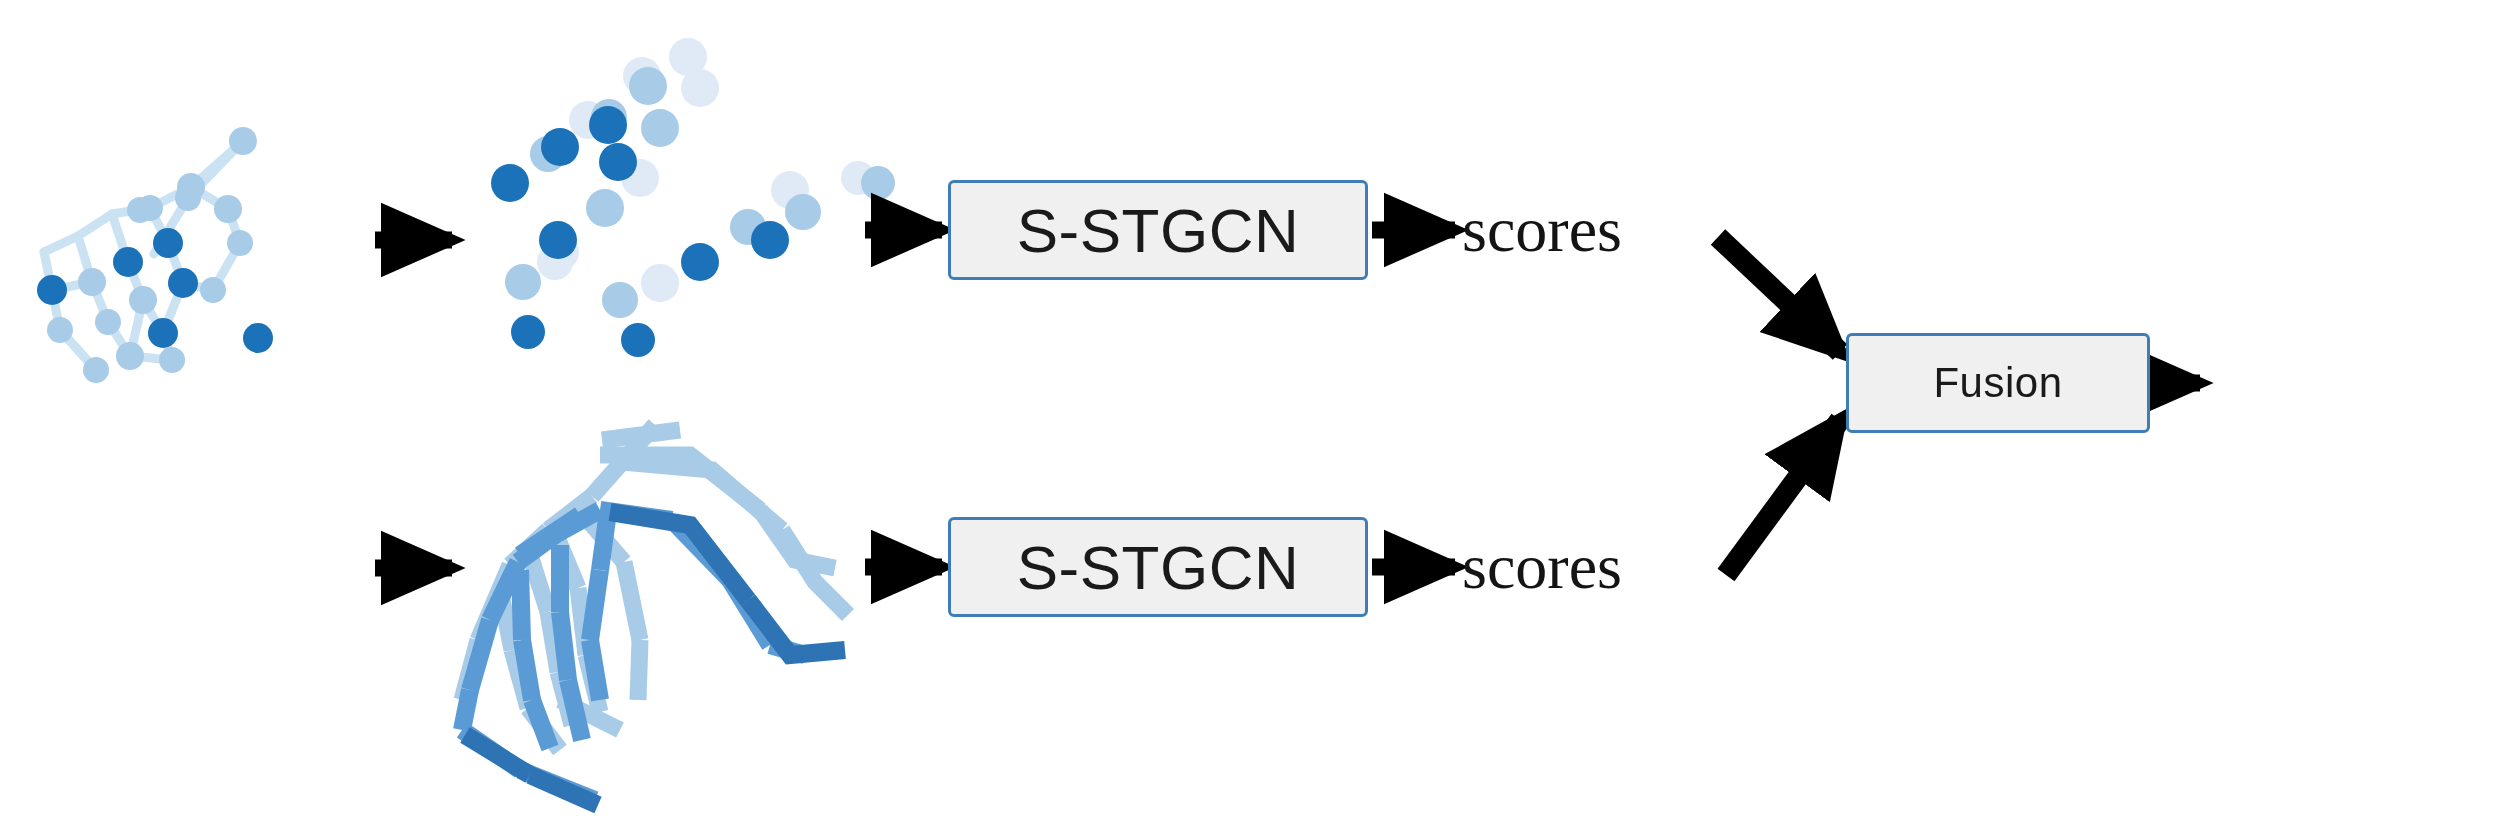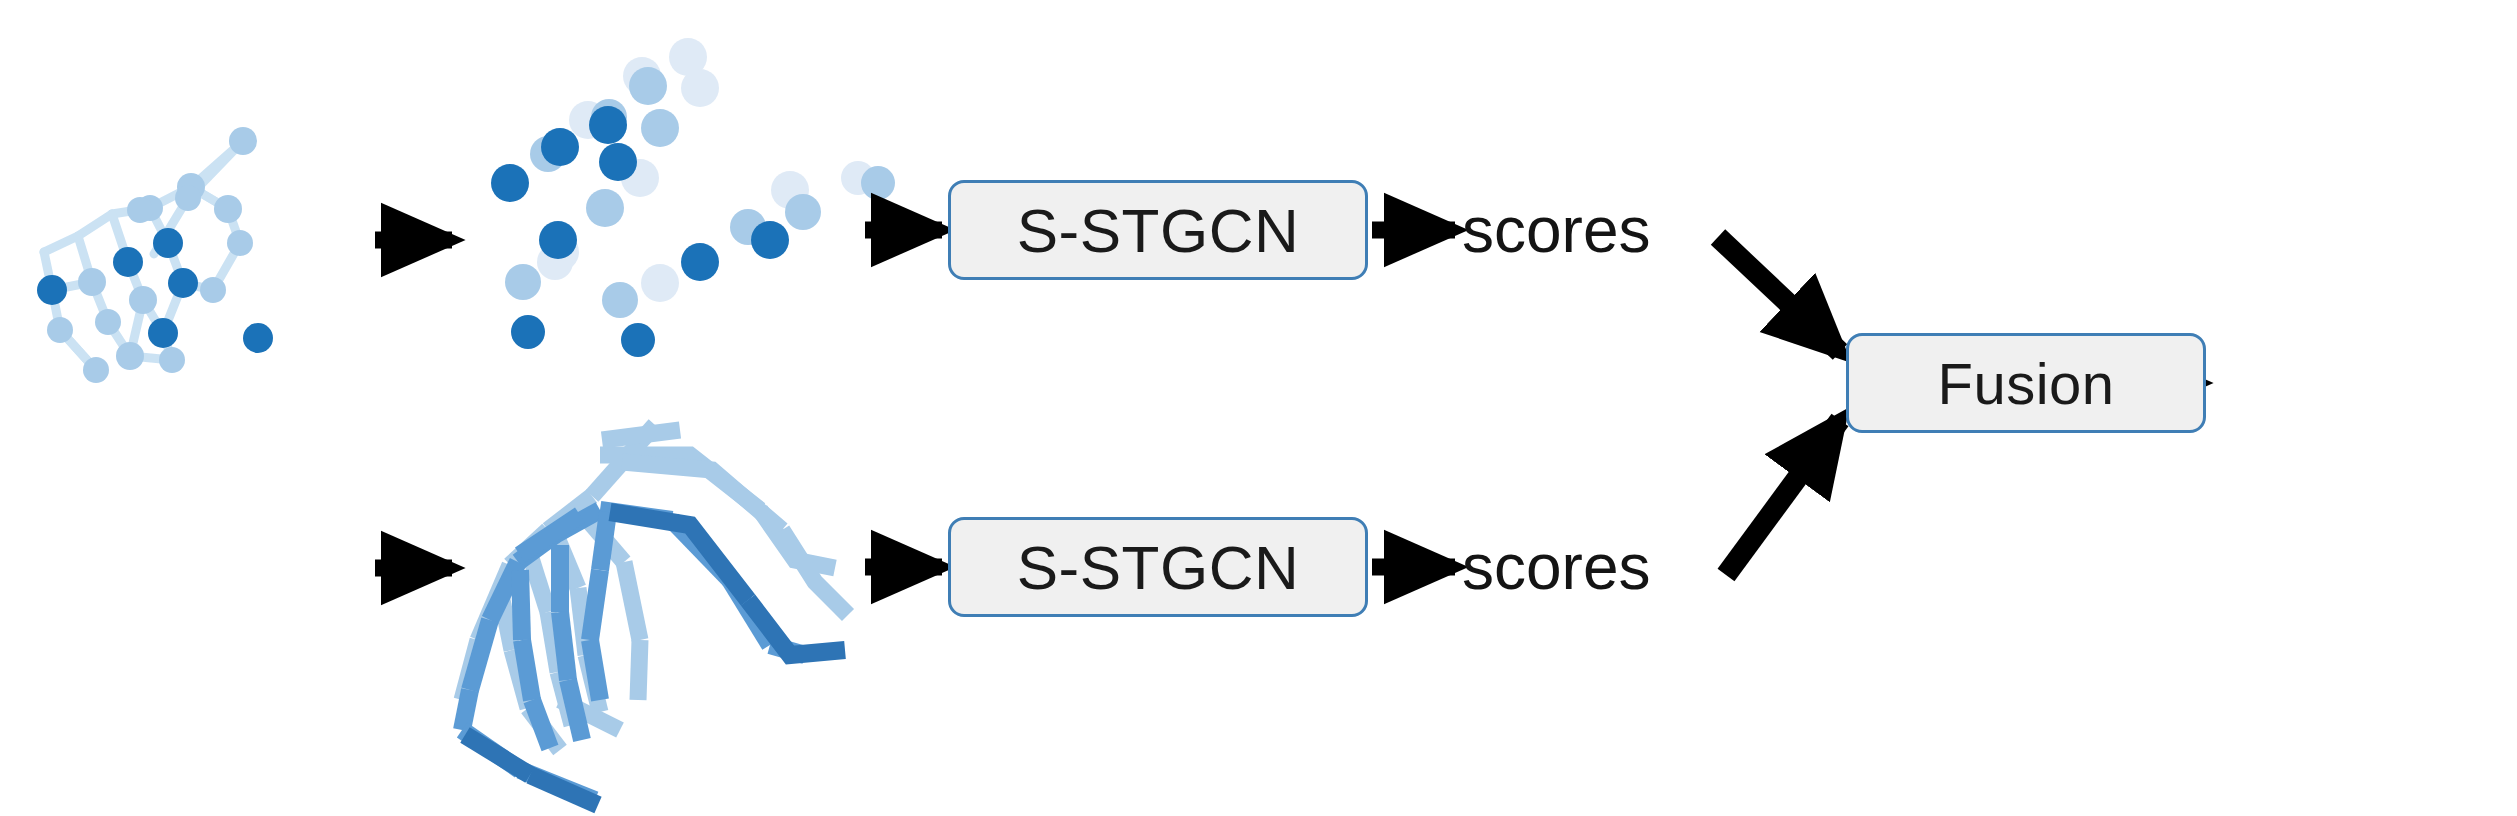--- a/index.html
+++ b/index.html
@@ -21,43 +21,43 @@
     position: absolute;
     top: 0;
     left: 0;
     width: 2517px;
     height: 816px;
   }
   .node-box {
     position: absolute;
     background: #f0f0f0;
     border: 3px solid #3f7eb5;
-    border-radius: 16px;
+    border-radius: 6px;
     display: flex;
     align-items: center;
     justify-content: center;
     box-sizing: border-box;
     color: #1a1a1a;
     font-family: "Liberation Sans", sans-serif;
     font-weight: 400;
     letter-spacing: 0.5px;
   }
   .plain-label {
     position: absolute;
     color: #141414;
-    font-family: Liberation Sans, sans-serif;
+    font-family: Liberation Serif, serif;
     font-weight: 400;
     white-space: nowrap;
     display: flex;
     align-items: center;
     text-align: center;
   }
   #box-sstgcn-top { left: 948px; top: 180px; width: 420px; height: 100px; font-size: 62px; }
   #box-sstgcn-bottom { left: 948px; top: 517px; width: 420px; height: 100px; font-size: 62px; }
-  #box-fusion { left: 1846px; top: 333px; width: 360px; height: 100px; font-size: 58px; }
+  #box-fusion { left: 1846px; top: 333px; width: 304px; height: 100px; font-size: 42px; }
   #label-scores-top { left: 1462px; top: 182px; height: 96px; font-size: 64px; }
   #label-scores-bottom { left: 1462px; top: 519px; height: 96px; font-size: 64px; }
   #label-prediction { left: 2202px; top: 334px; height: 98px; font-size: 62px; }
 </style>
 </head>
 <body>
 
 <div id="canvas">
 
   <svg id="figure-svg" viewBox="0 0 2517 816">

